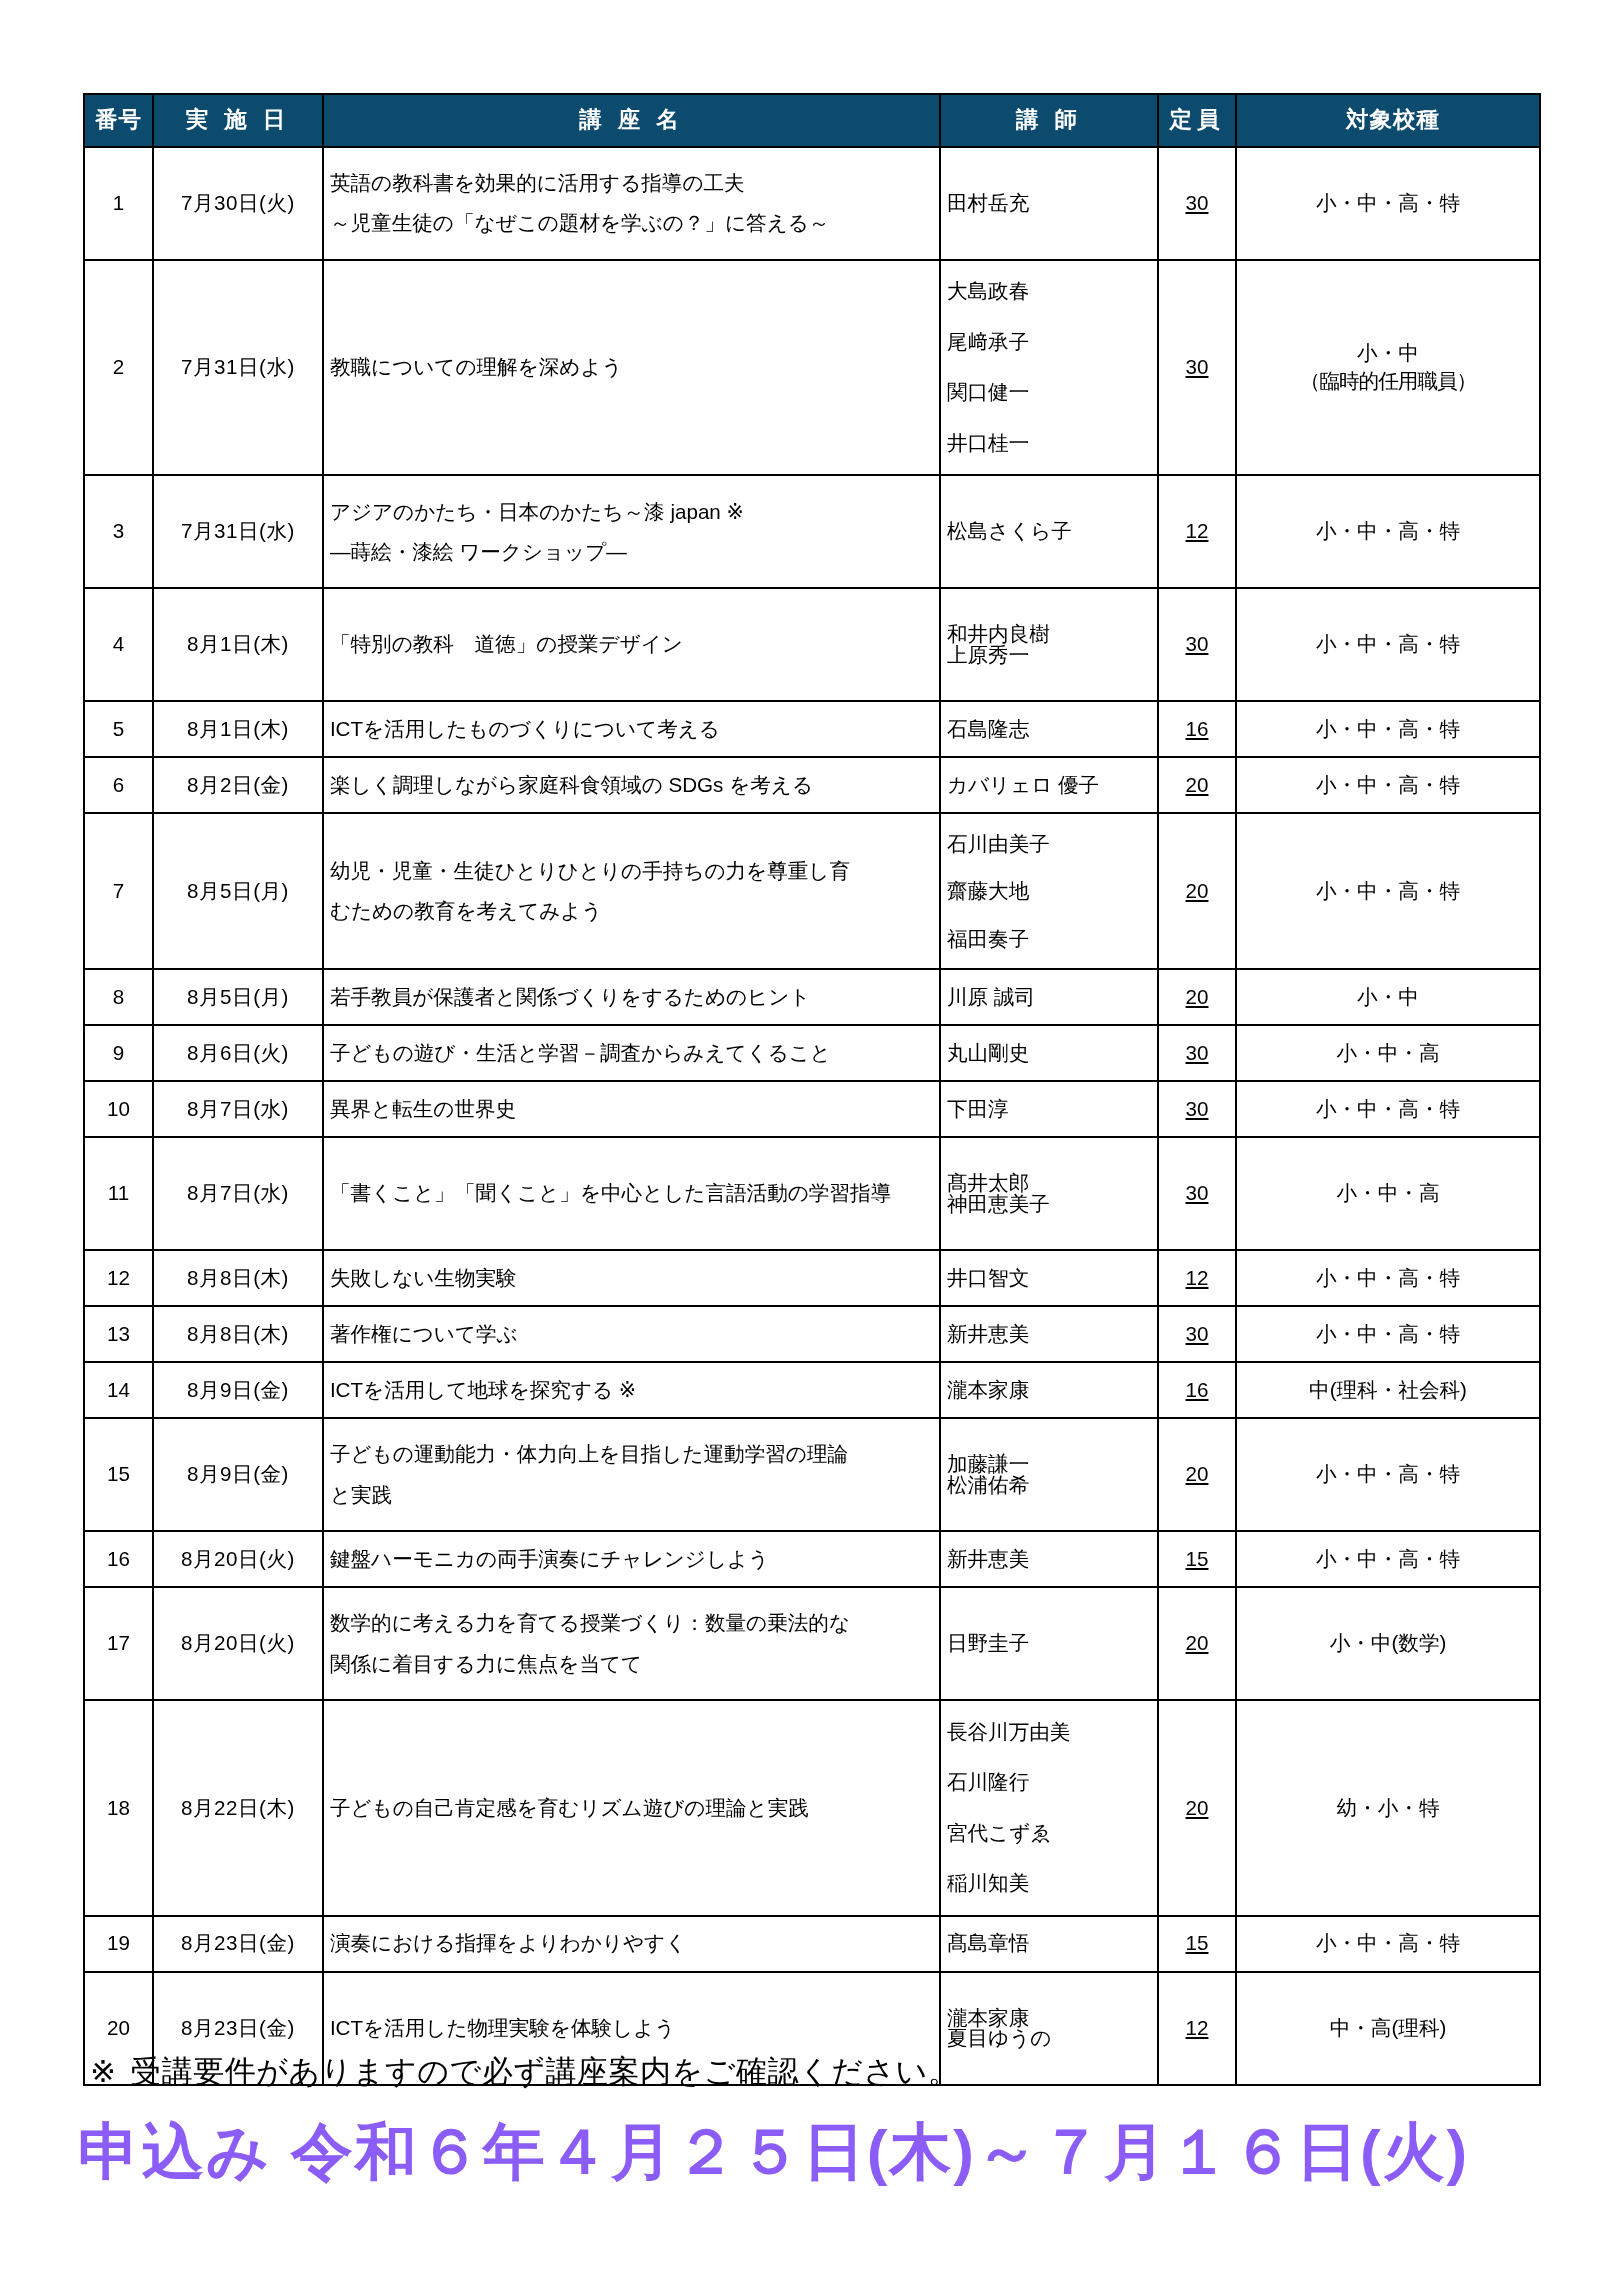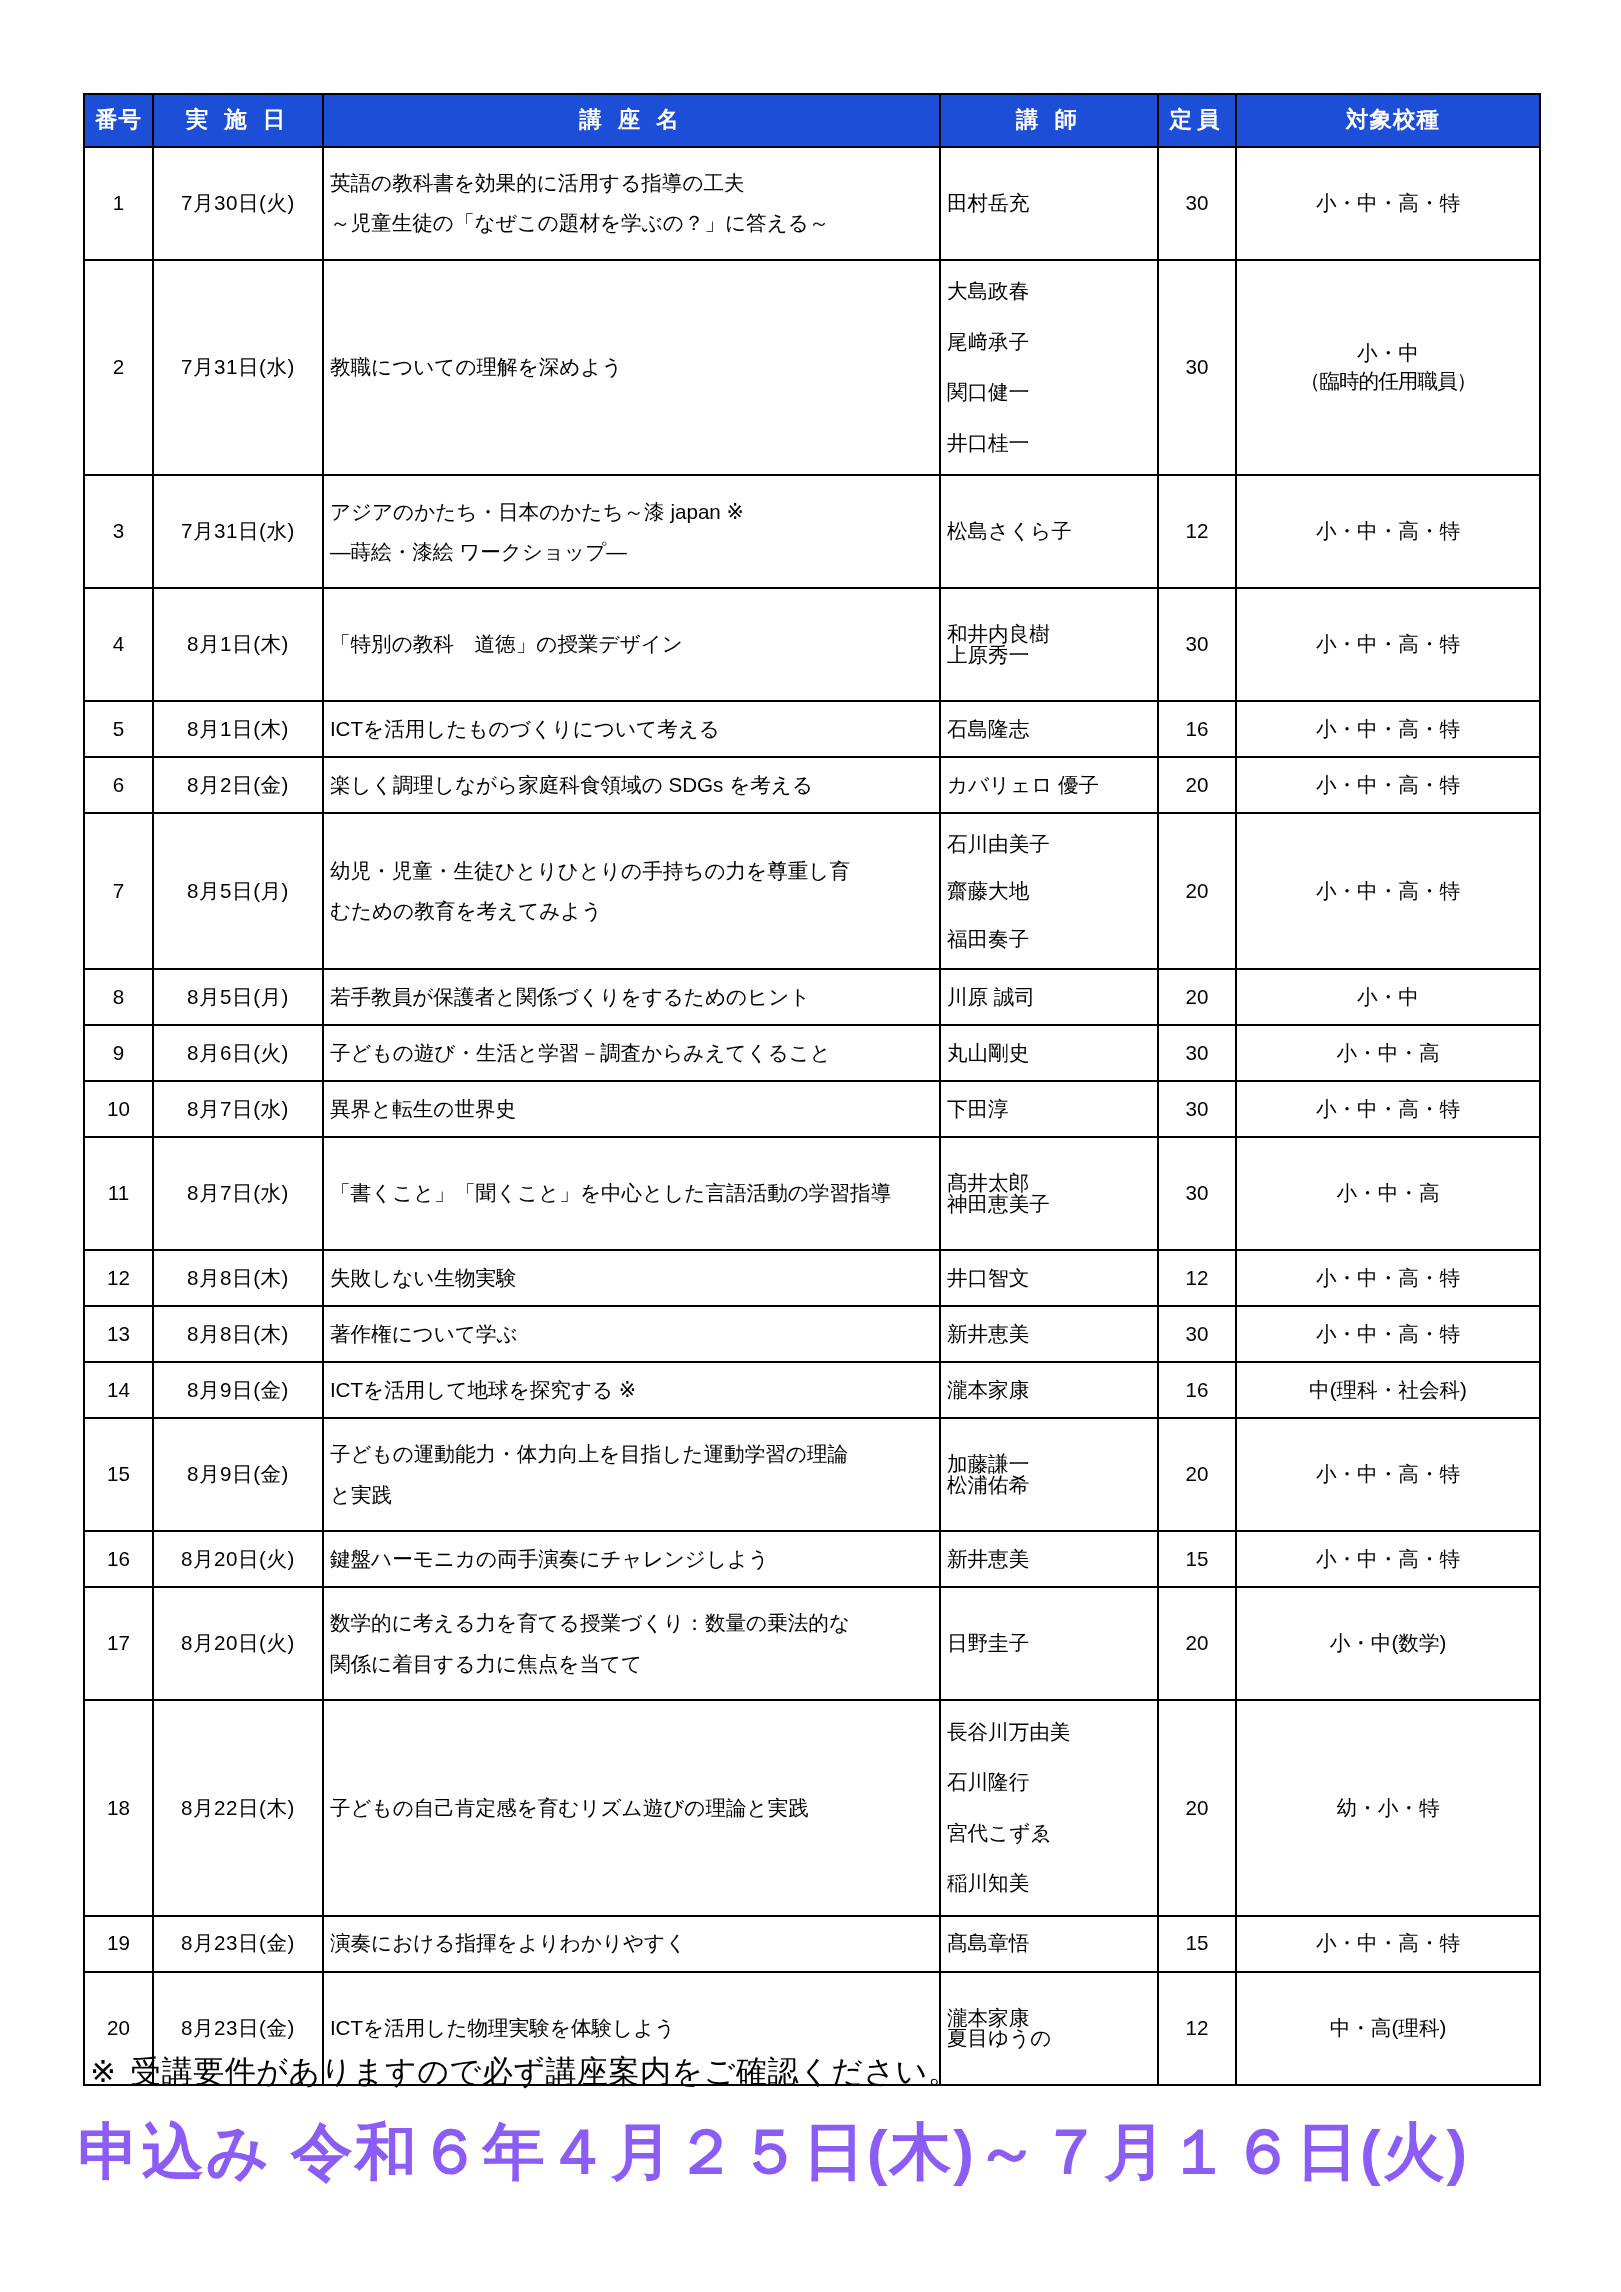--- a/index.html
+++ b/index.html
@@ -37,21 +37,21 @@
     border: 2.9px solid #000;
   }
   table.schedule col.c-no      { width: 69px; }
   table.schedule col.c-date    { width: 170px; }
   table.schedule col.c-title   { width: 617px; }
   table.schedule col.c-lect    { width: 218px; }
   table.schedule col.c-cap     { width: 78px; }
   table.schedule col.c-target  { width: 304px; }
 
   table.schedule th {
-    background: #1d4ed8;
+    background: #0c4a6e;
     color: #ffffff;
     font-weight: bold;
     font-size: 22.5px;
     letter-spacing: 4.9px;
     text-align: center;
     padding: 8.8px 2px 10.8px 2px;
     border: 2px solid #000;
     border-bottom: 2.9px solid #000;
     white-space: nowrap;
   }
@@ -87,20 +87,21 @@
     text-align: left;
     padding-left: 13.7px;
     font-size: 20.6px;
   }
   td.cell-lect .ln { display: block; }
   td.cell-lect.multi .ln { line-height: 2.45; }
   td.cell-lect.multi2 .ln { line-height: 2.3; }
   td.cell-cap {
     text-align: center;
     font-size: 22.5px;
+    text-decoration: underline;
   }
   td.cell-target {
     text-align: center;
     font-size: 20.6px;
     white-space: nowrap;
   }
   td.cell-target .sub {
     display: block;
     margin-top: 7px;
     letter-spacing: -1px;

